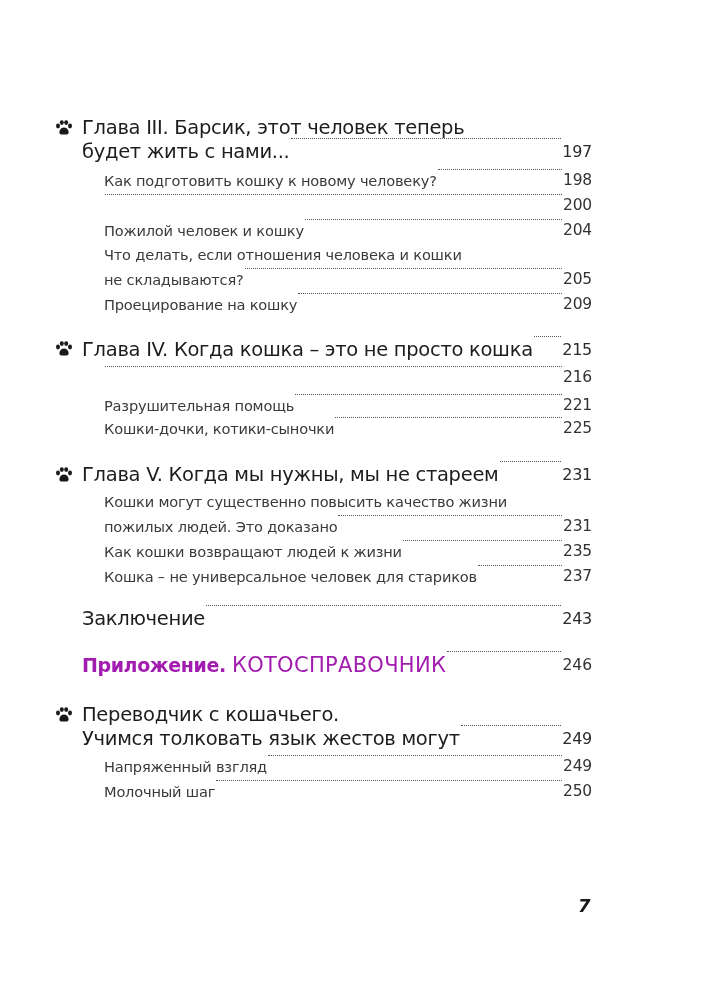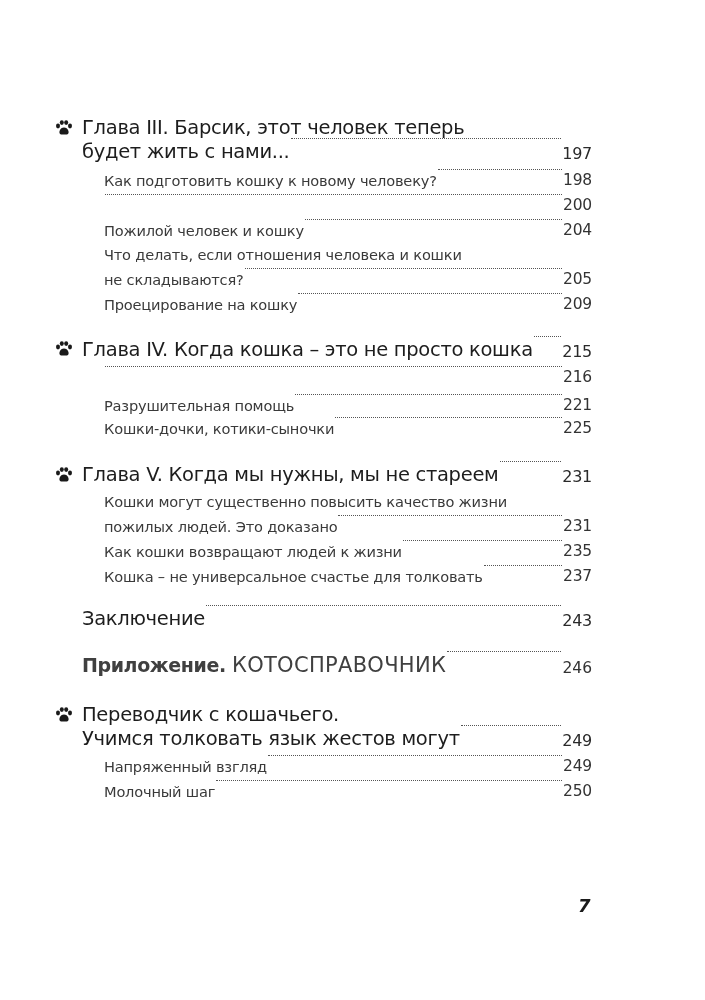--- a/index.html
+++ b/index.html
@@ -17,21 +17,21 @@
   }
   .toc {
     position: absolute;
     left: 0;
     top: 0;
     width: 705px;
   }
   .row {
     position: absolute;
     display: flex;
-    align-items: flex-end;
+    align-items: center;
     white-space: nowrap;
   }
   .row .txt { flex: 0 0 auto; }
   .row .dots {
     flex: 1 1 auto;
     overflow: hidden;
     margin: 0 1px;
     border-bottom: 1px dotted #555;
     height: 0;
     align-self: baseline;
@@ -78,21 +78,21 @@
     height: 16px;
   }
   .appendix {
     left: 82px;
     width: 510px;
   }
   .appendix .txt {
     font-family: "DejaVu Sans", sans-serif;
     font-weight: bold;
     font-size: 19px;
-    color: #404040;
+    color: #a21caf;
     letter-spacing: -0.4px;
   }
   .appendix .txt .caps {
     font-weight: normal;
     font-size: 21px;
     letter-spacing: 0.3px;
   }
   .appendix .pg { font-size: 15.5px; color: #333; }
   .page-num {
     position: absolute;
@@ -193,21 +193,21 @@
     <span class="txt">пожилых людей. Это доказано</span>
     <span class="dots"></span>
     <span class="pg">231</span>
   </div>
   <div class="row sub" style="top:542px">
     <span class="txt">Как кошки возвращают людей к жизни</span>
     <span class="dots"></span>
     <span class="pg">235</span>
   </div>
   <div class="row sub" style="top:567px">
-    <span class="txt">Кошка – не универсальное счастье для толковать</span>
+    <span class="txt">Кошка – не универсальное человек для стариков</span>
     <span class="dots"></span>
     <span class="pg">237</span>
   </div>
 
   <div class="row chap" style="top:607px">
     <span class="txt">Заключение</span>
     <span class="dots"></span>
     <span class="pg">243</span>
   </div>
 

